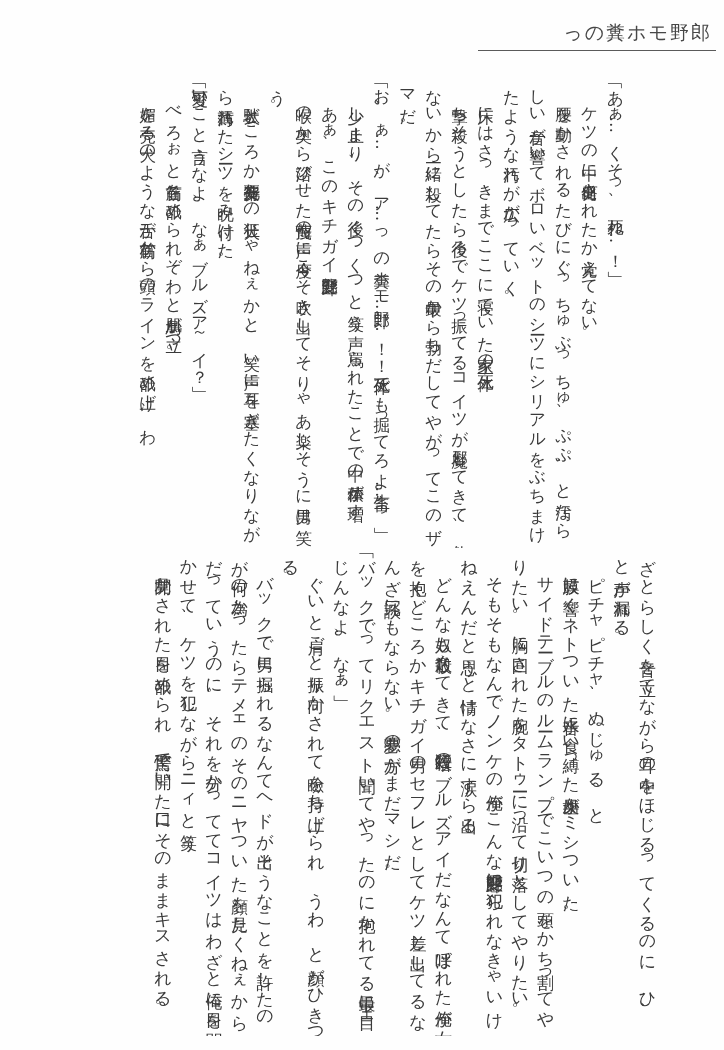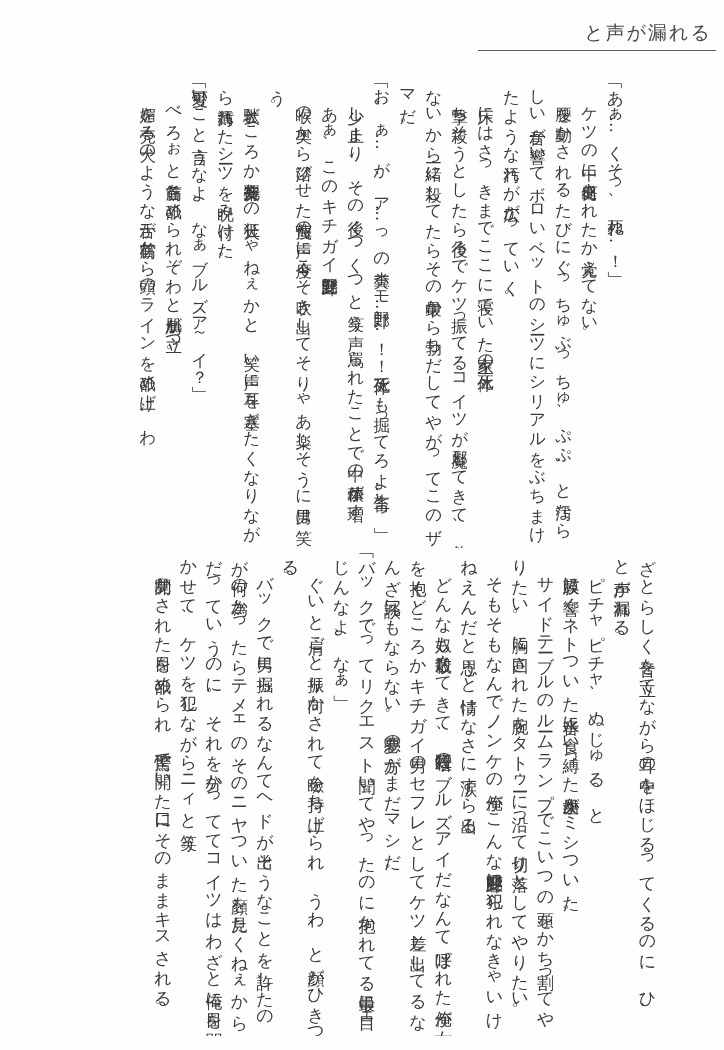--- a/index.html
+++ b/index.html
@@ -71,21 +71,21 @@
     letter-spacing: 0.3px;
     line-height: 1.5;
   }
 </style>
 </head>
 <body>
 
 <div class="page">
 
   <div class="header">
-    <span class="title">と声が漏れる</span>
+    <span class="title">っの糞ホモ野郎</span>
     <div class="rule"></div>
   </div>
 
   <section class="vblock block-top">
       <p>「あぁ…くそっ、死ね…！」</p>
       <p class="indent">ケツの中に何発出されたか覚えてない。</p>
       <p class="indent">腰を動かされるたびにぐっちゅぶっちゅ、ぷぷ、と汚ならしい音が響いてボロいベットのシーツにシリアルをぶちまけたような汚れが広がっていく。</p>
       <p class="indent">床にはさっきまでここに寝ていた家主の死体。</p>
       <p class="indent">撃ち殺そうとしたら後ろでケツ振ってるコイツが邪魔してきて、仕方ないから一緒に殺してたらその最中から勃ちだしてやがってこのザマだ。</p>
       <p>「お、ぁ…が、ア…っの糞ホモ野郎……！！死体でも掘ってろよ畜生…っ」</p>

